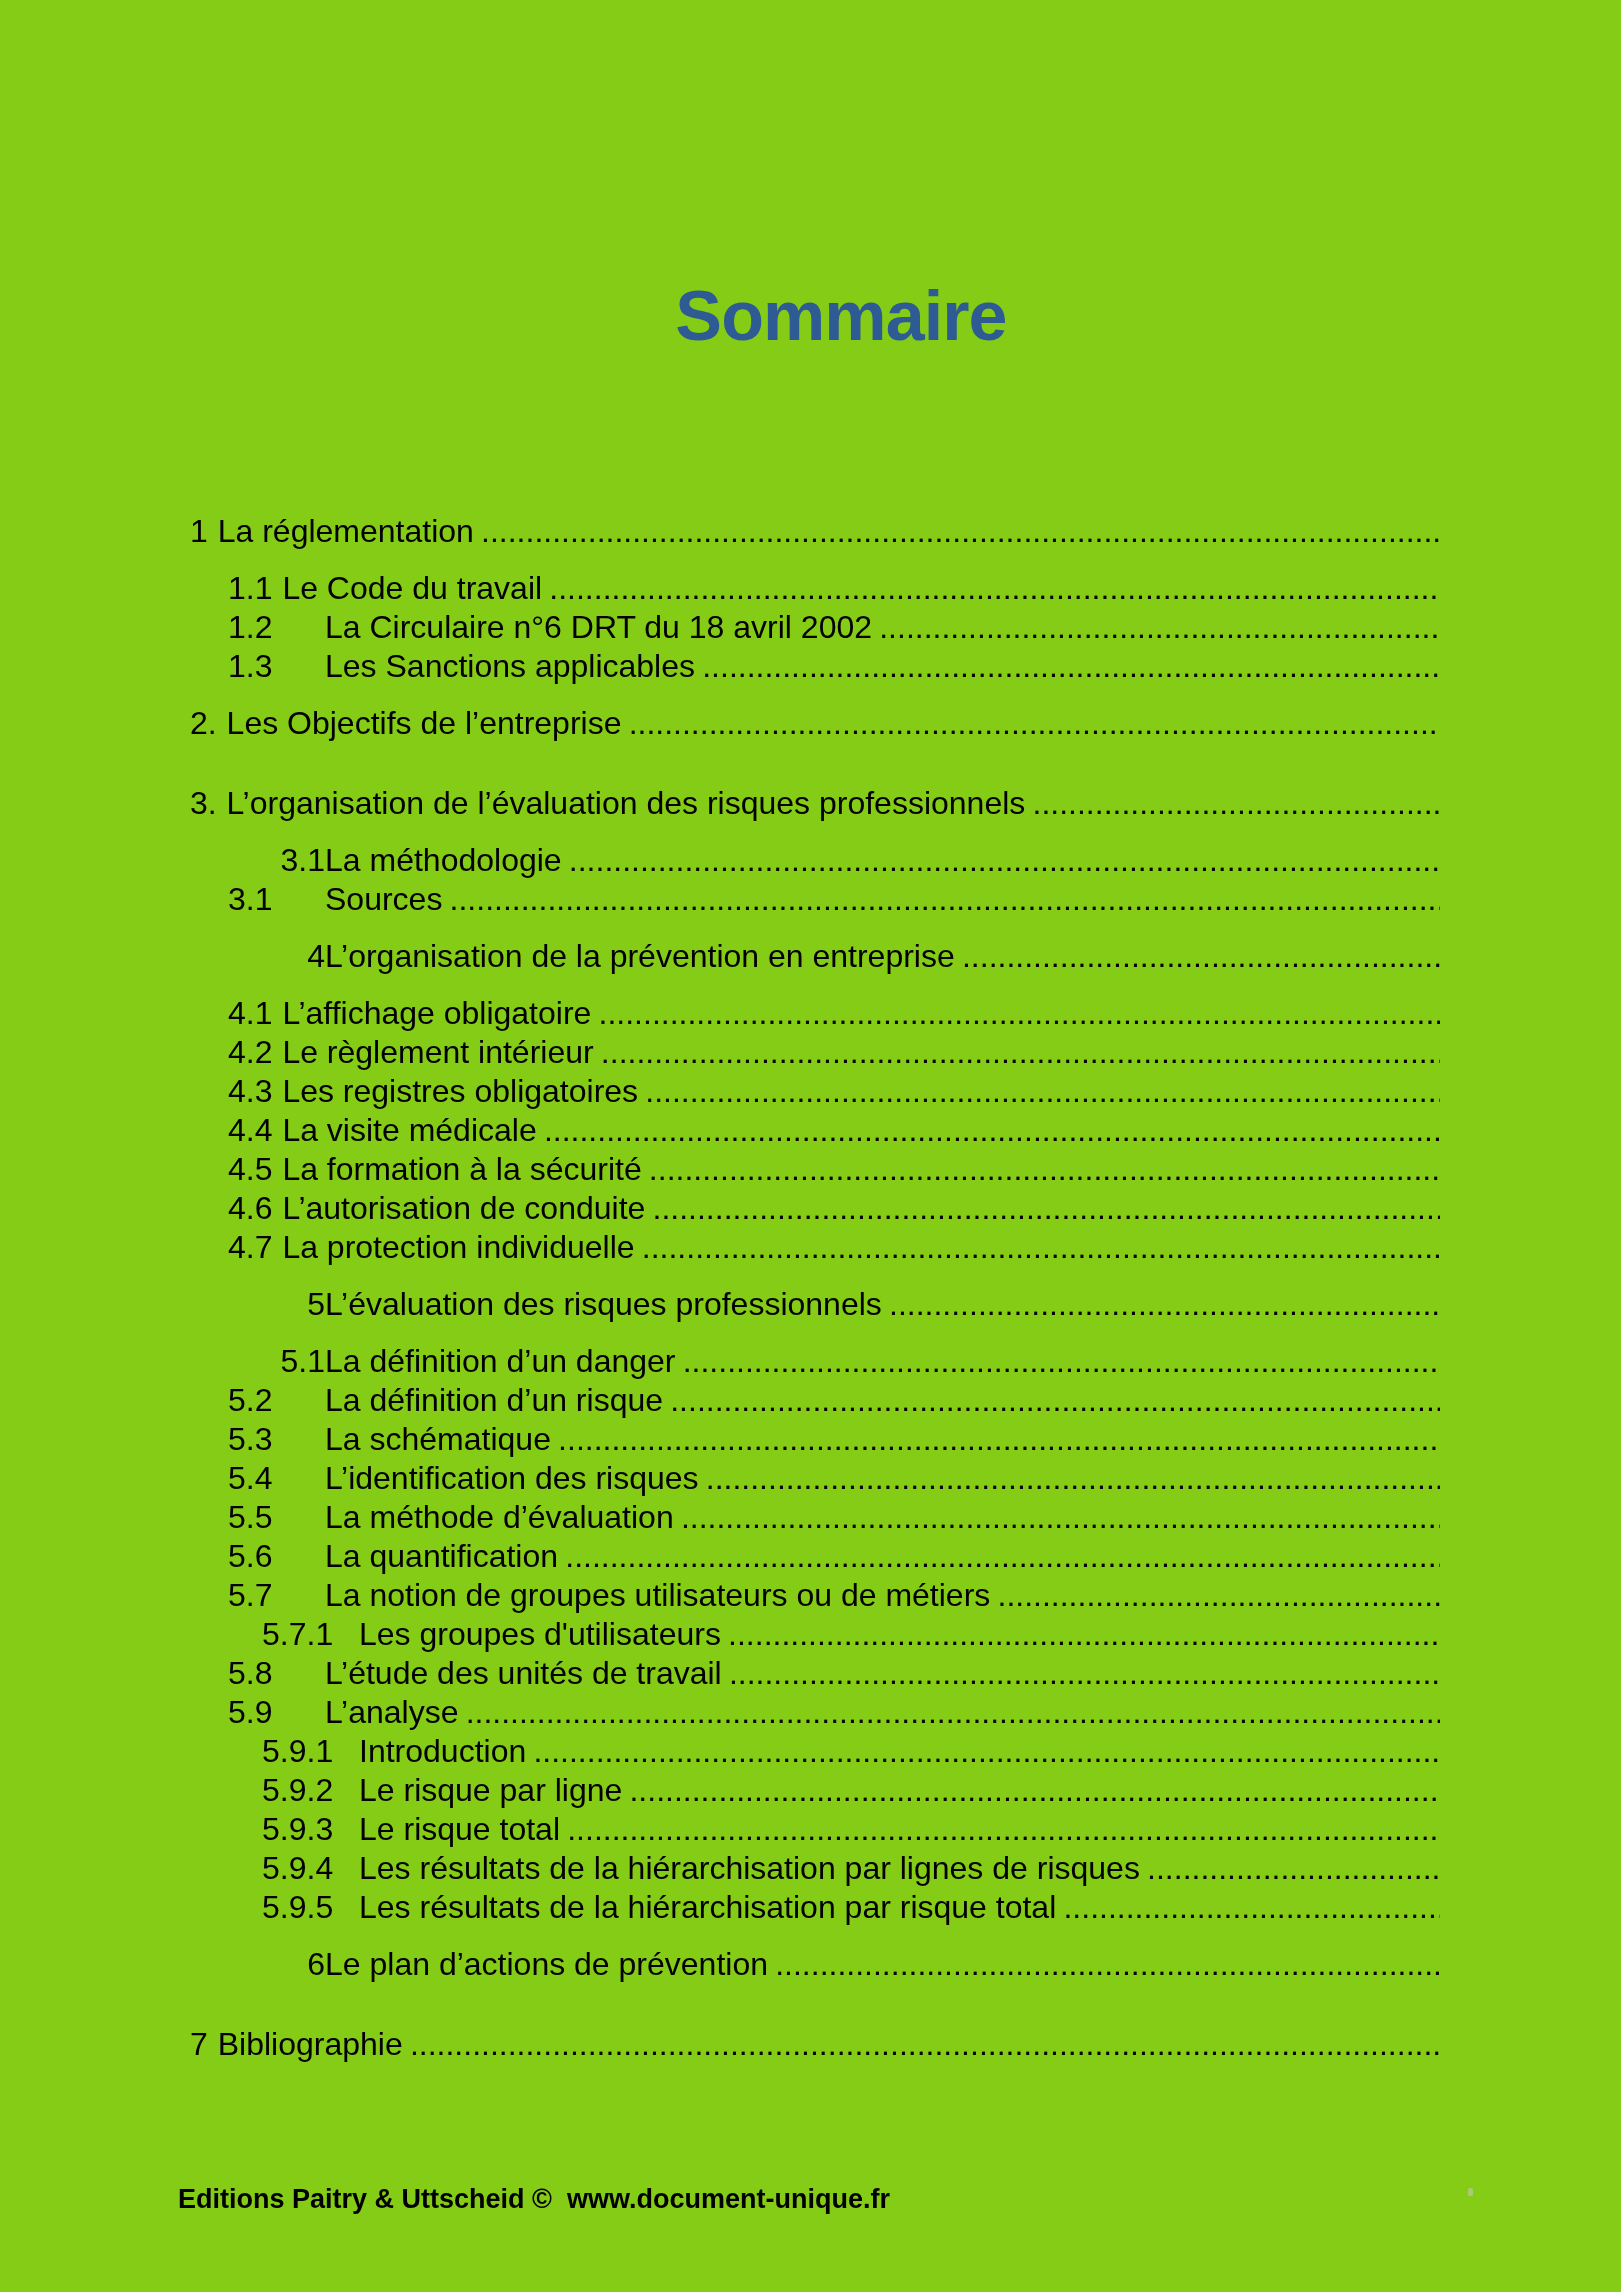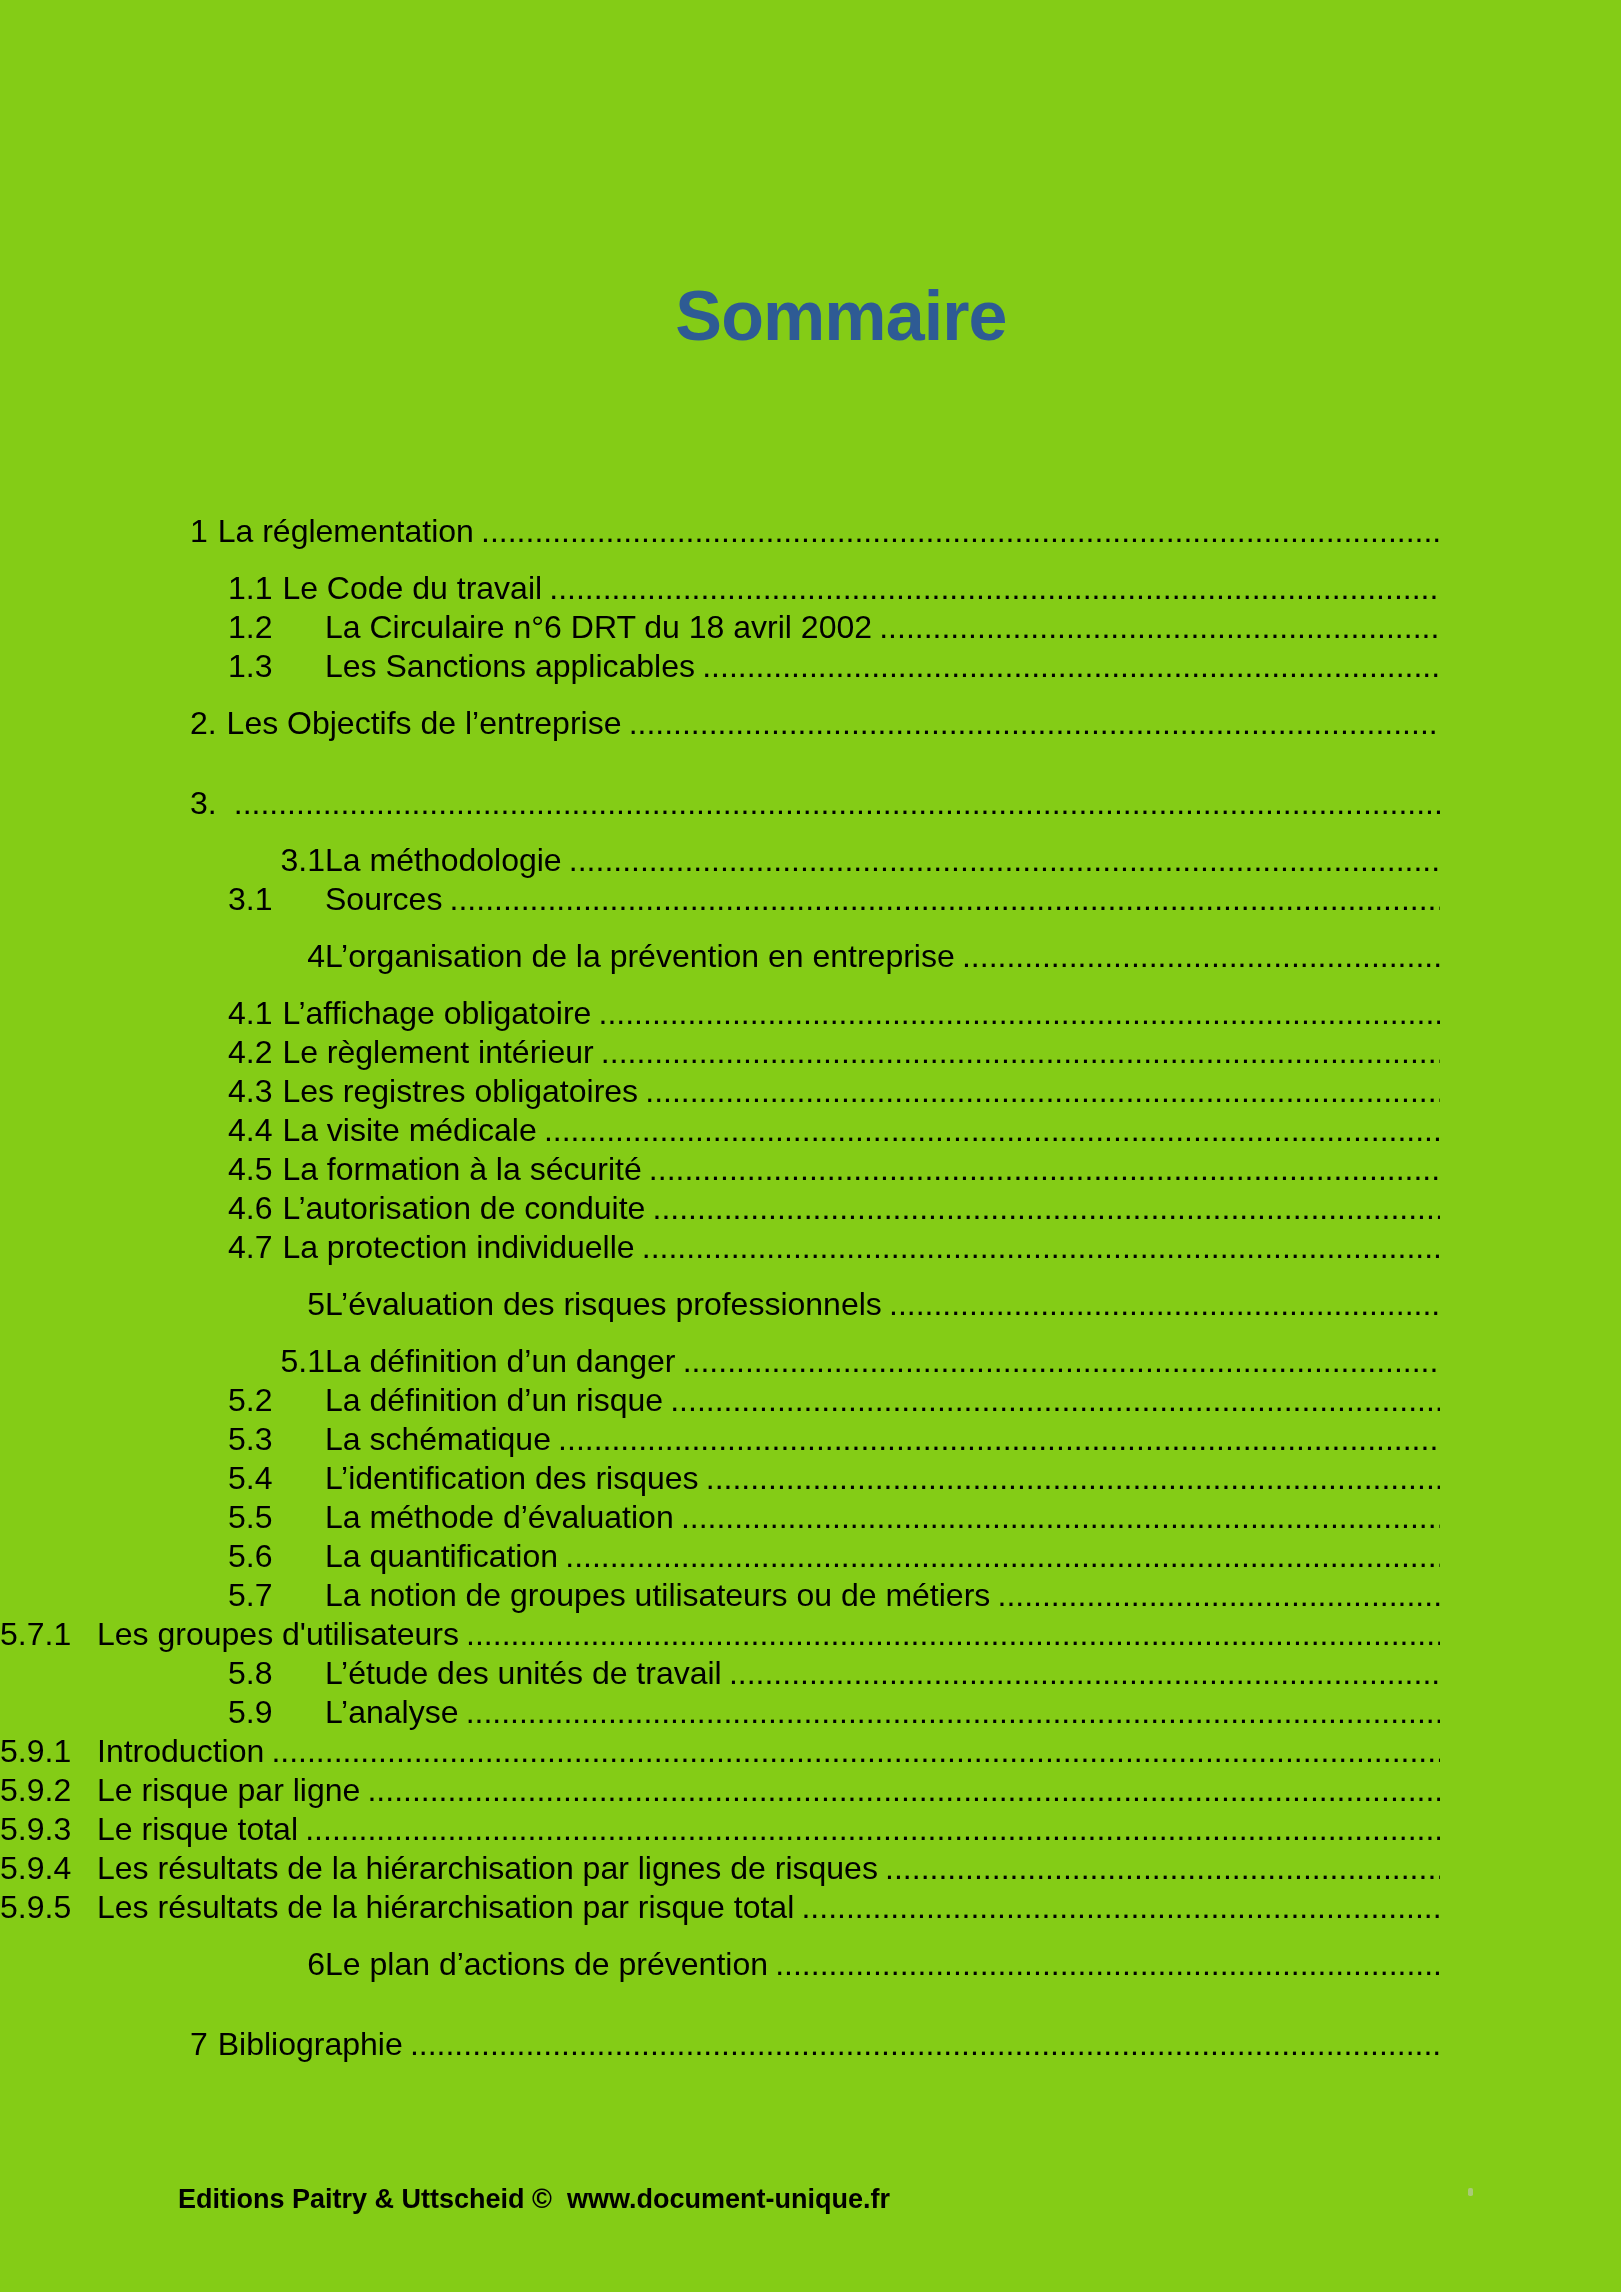--- a/index.html
+++ b/index.html
@@ -25,21 +25,21 @@
   .toc{margin-top:158px;}
   .row{
     display:flex;
     align-items:baseline;
     font-size:32px;
     line-height:39px;
     padding-right:182px;
   }
   .l1{padding-left:190px;}
   .l2{padding-left:228px;}
-  .l3{}
+  .l3{padding-left:262px;}
   .l1.tab > .num{width:135px;flex:none;}
   .l2.tab > .num{width:97px;flex:none;}
   .l3.tab > .num{width:97px;flex:none;}
   .nospace > .num{flex:none;margin-right:9.9px;}
   .label{flex:none;white-space:nowrap;}
   .leader{
     flex:1 1 auto;
     overflow:hidden;
     white-space:nowrap;
     margin-left:7.2px;
@@ -93,20 +93,21 @@
     <span class="label">Les Sanctions applicables</span>
     <span class="leader"></span>
   </div>
       <div class="row l1 nospace gap-md">
     <span class="num">2.</span>
     <span class="label">Les Objectifs de l’entreprise</span>
     <span class="leader"></span>
   </div>
       <div class="row l1 nospace gap-lg">
     <span class="num">3.</span>
+    <span class="label">L’organisation de l’évaluation des risques professionnels</span>
     <span class="leader"></span>
   </div>
       <div class="row l2 tab gap-md">
     <span class="num">3.1</span>
     <span class="label">La méthodologie</span>
     <span class="leader"></span>
   </div>
       <div class="row l2 tab">
     <span class="num">3.1</span>
     <span class="label">Sources</span>

